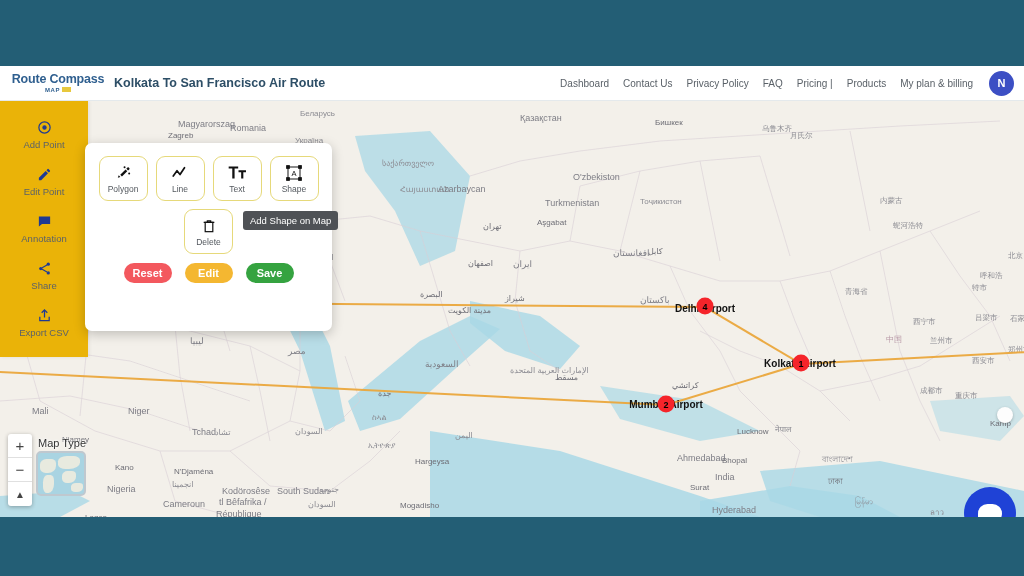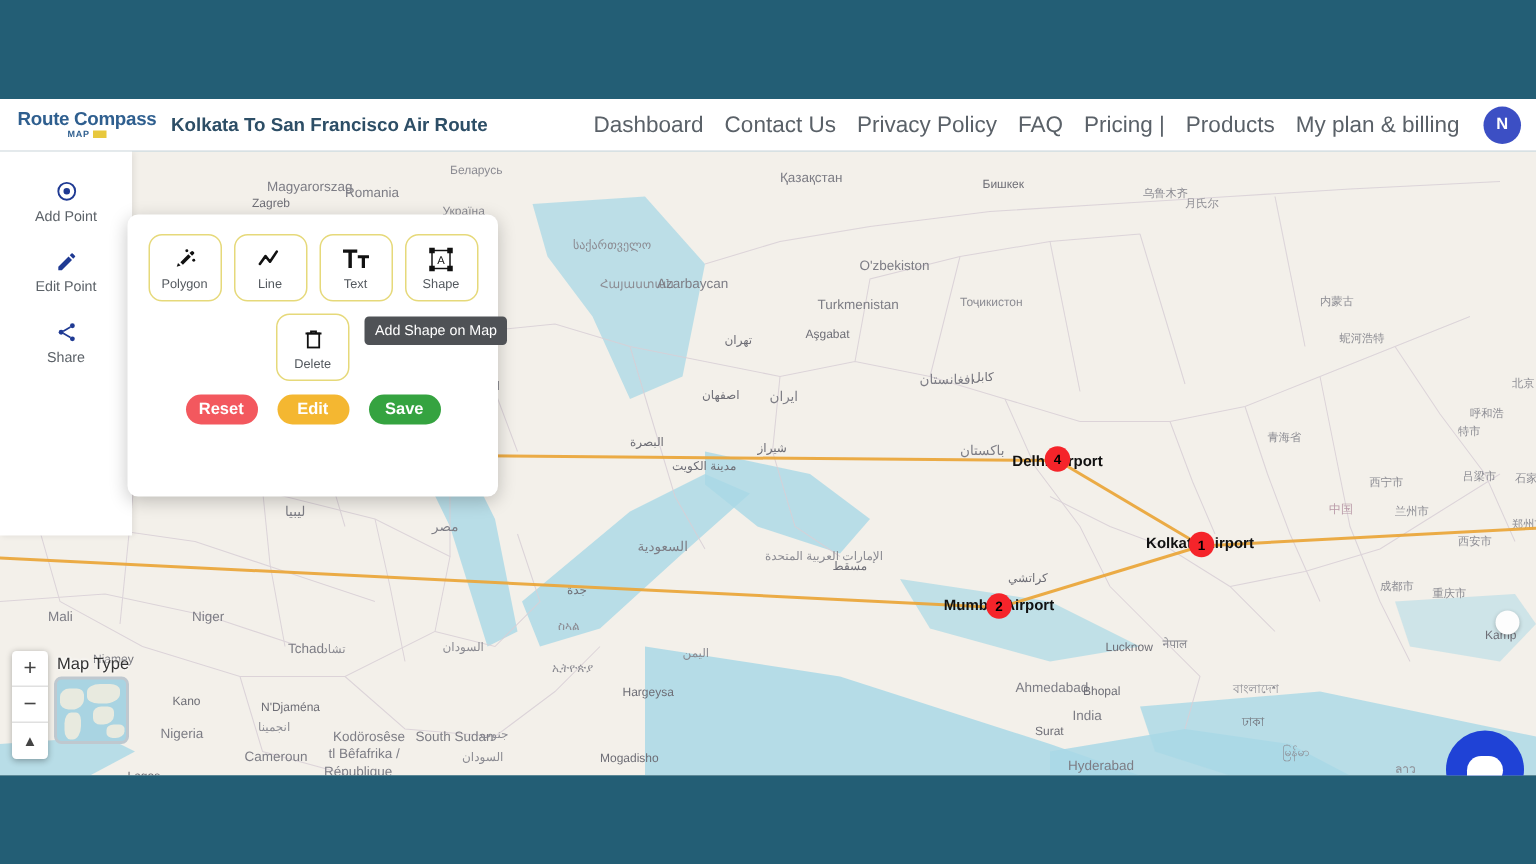--- a/index.html
+++ b/index.html
@@ -40,21 +40,21 @@
   #logo-sub { font-size: 6px; font-weight: bold; color: #2f5f8f; letter-spacing: 0.5px; }
   #logo-flag { width: 9px; height: 5px; background: #e8c83d; display: inline-block; }
 
   #page-title {
     margin-left: 8px; font-size: 12.5px; font-weight: bold;
     color: #2d4e66; white-space: nowrap;
   }
 
   #nav { margin-left: auto; display: flex; align-items: center; gap: 14px; padding-right: 10px; }
   .nav-link {
-    font-size: 15px; color: #5a6168; white-space: nowrap; cursor: pointer;
+    font-size: 10px; color: #5a6168; white-space: nowrap; cursor: pointer;
   }
   #avatar {
     width: 25px; height: 25px; border-radius: 50%;
     background: #3c4fc4; color: #fff;
     font-size: 11px; font-weight: bold;
     display: flex; align-items: center; justify-content: center;
     margin-left: 2px; cursor: pointer;
   }
 
   
@@ -134,21 +134,21 @@
   #white-dot {
     position: absolute; right: 11px; bottom: 94px;
     width: 16px; height: 16px; border-radius: 50%;
     background: #fdfdfd; z-index: 30; cursor: pointer;
     box-shadow: 0 1px 3px rgba(0,0,0,.25);
   }
 
   
   #sidebar {
     position: absolute; left: 0; top: 101px; width: 88px; height: 256px;
-    background: #ffffff; z-index: 30;
+    background: #eab308; z-index: 30;
     padding-top: 10px;
     box-shadow: 1px 0 4px rgba(0,0,0,.08);
   }
   .side-item {
     height: 47px; display: flex; flex-direction: column;
     align-items: center; justify-content: center; gap: 3px; cursor: pointer;
   }
   .side-ico { color: #1f3a93; display: flex; align-items: center; justify-content: center; height: 17px; }
   .side-txt { font-size: 9.5px; color: #5c6268; }
 
@@ -429,27 +429,44 @@
     <span class="side-ico">
       <svg width="15" height="15" viewBox="0 0 24 24" fill="#1f3a93">
         <path d="M3 17.3V21h3.7L17.6 10.1l-3.7-3.7L3 17.3zM20.7 7a1 1 0 000-1.4l-2.3-2.3a1 1 0 00-1.4 0l-1.8 1.8 3.7 3.7L20.7 7z"></path>
       </svg>
     </span>
     <span class="side-txt">Edit Point</span>
   </div>
   <div class="side-item">
     <span class="side-ico">
       <svg width="15" height="15" viewBox="0 0 24 24" fill="#1f3a93">
+        <path d="M3 4h18v12H8l-5 4V4z"></path>
+      </svg>
+    </span>
+    <span class="side-txt">Annotation</span>
+  </div>
+  <div class="side-item">
+    <span class="side-ico">
+      <svg width="15" height="15" viewBox="0 0 24 24" fill="#1f3a93">
         <circle cx="18" cy="5" r="2.6"></circle>
           <circle cx="6" cy="12" r="2.6"></circle>
           <circle cx="18" cy="19" r="2.6"></circle>
         <path d="M8.2 10.9l7.8-4.5M8.2 13.1l7.8 4.5" stroke="#1f3a93" stroke-width="1.8"></path>
       </svg>
     </span>
     <span class="side-txt">Share</span>
+  </div>
+  <div class="side-item">
+    <span class="side-ico">
+      <svg width="15" height="15" viewBox="0 0 24 24" fill="none" stroke="#1f3a93" stroke-width="2">
+        <path d="M12 3v12M7.5 7.5L12 3l4.5 4.5"></path>
+          <path d="M4.5 14v6h15v-6"></path>
+      </svg>
+    </span>
+    <span class="side-txt">Export CSV</span>
   </div>
 </div>
 
 <div id="annotate-panel">
 
   <div id="tool-row">
     <div class="tool-btn">
       <span class="tool-ico">
         <svg width="17" height="17" viewBox="0 0 24 24" fill="#111">
           <path d="M4 19.5l1.2-3.6 2.4 2.4L4 19.5z"></path>

